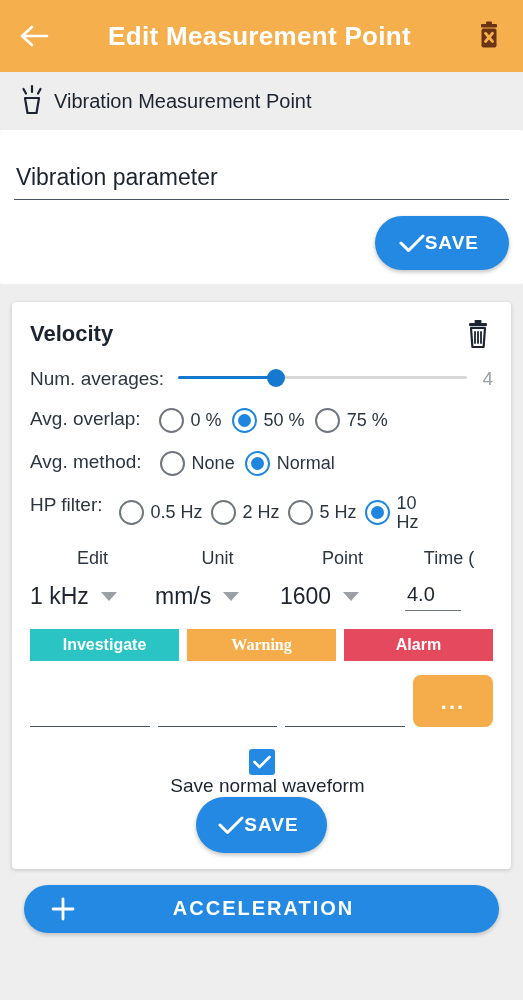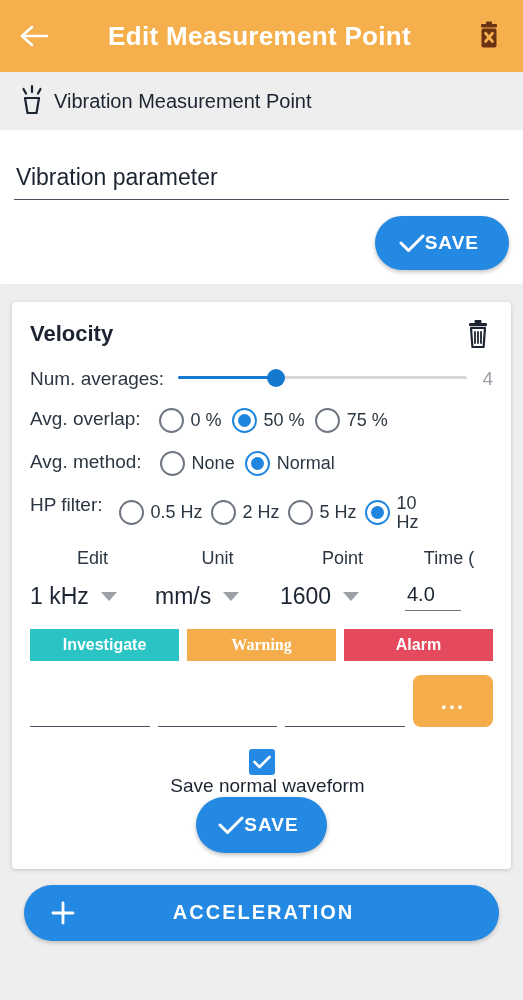--- a/index.html
+++ b/index.html
@@ -160,21 +160,21 @@
   .chk {
     width: 26px; height: 26px; flex: 0 0 26px; border-radius: 3px;
     background: #2489e2; display: flex; align-items: center;
     justify-content: center; cursor: pointer;
   }
   .chk-label { font-size: 19px; color: #1b2430; margin-left: 12px; flex: 1; }
 
   
   .add-wrap { padding: 16px 24px 0 24px; }
   .add-btn {
-    width: 100%; height: 56px; background: #2489e2; border: none;
+    width: 100%; height: 48px; background: #2489e2; border: none;
     border-radius: 30px; color: #fff; cursor: pointer;
     display: flex; align-items: center; padding: 0 26px;
     box-shadow: 0 2px 4px rgba(0,0,0,.2);
     font-family: "Liberation Sans", sans-serif;
   }
   .add-label {
     flex: 1; text-align: center; font-size: 20px;
     font-weight: bold; letter-spacing: 2px; margin-left: -22px;
   }
 </style>

